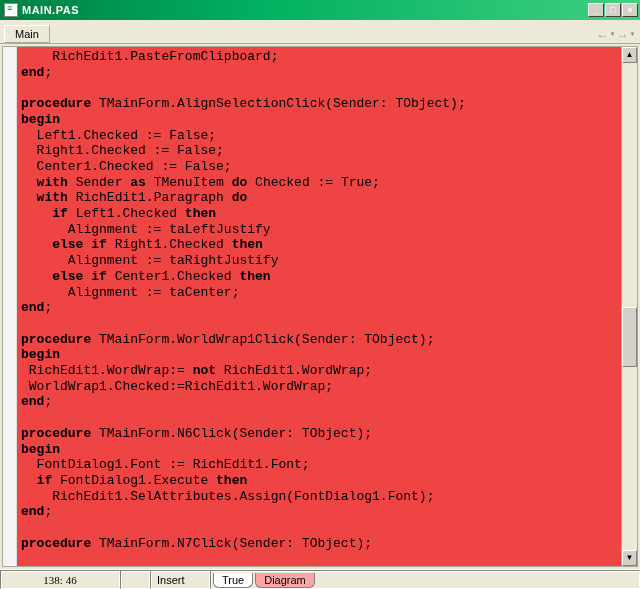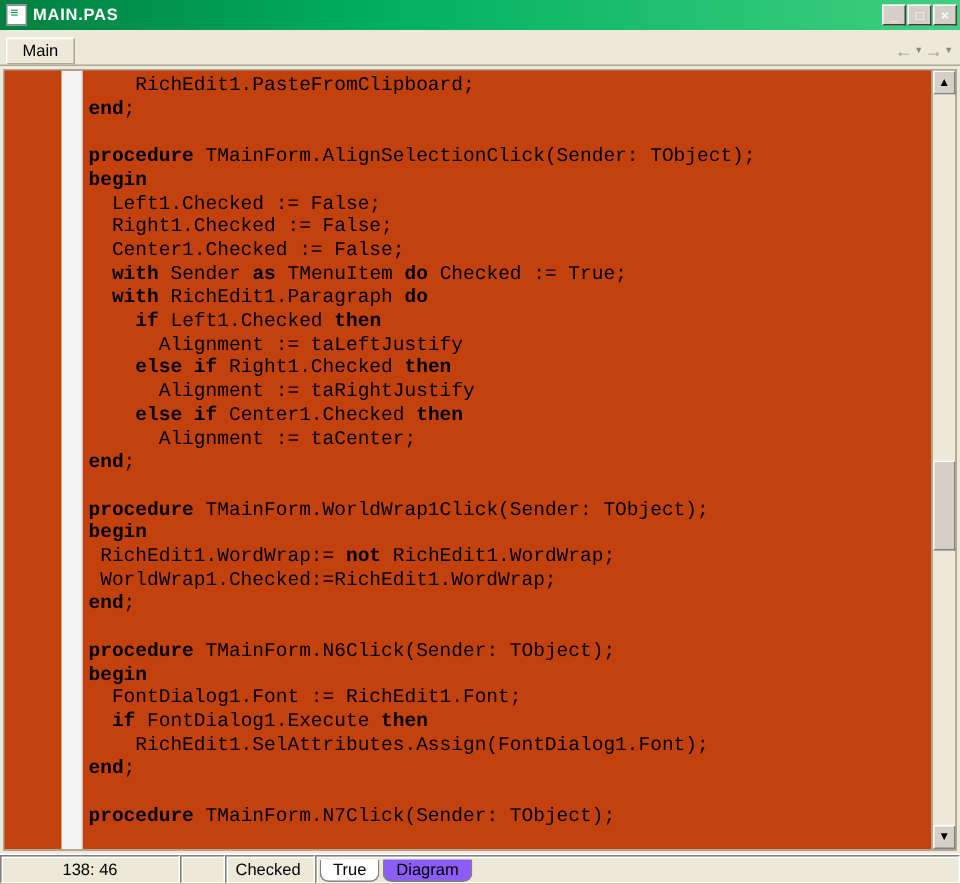--- a/index.html
+++ b/index.html
@@ -75,27 +75,26 @@
     width: 20px; height: 18px;
     display: flex; align-items: center; justify-content: center;
     color: #999;
     font-size: 12px;
     cursor: default;
   }
   .dropdown-tiny { font-size: 6px; color: #888; margin-left:1px; }
   
   .editor-wrap {
     flex: 1;
-    background: #c2410c;
+    background: #ef4444;
     border: 1px solid #aca899;
     margin: 2px;
     position: relative;
     overflow: hidden;
     display: flex;
-    padding-left: 38px;
   }
   .gutter {
     width: 14px;
     background: #f4f4f4;
     border-right: 1px solid #ddd;
   }
   .editor {
     flex: 1;
     overflow: auto;
     white-space: pre;
@@ -142,41 +141,41 @@
     border: 1px solid #808080;
     border-top-color: #808080;
     border-left-color:#808080;
     border-right-color:#fff;
     border-bottom-color:#fff;
     box-shadow: inset 1px 1px 0 #fff;
     padding: 2px 6px;
     font-size: 11px;
     display:flex; align-items:center;
   }
-  .status-cell.pos { width: 120px; justify-content:center; }
+  .status-cell.pos { width: 120px; justify-content:center;font-family:Liberation Serif, serif; }
   .status-cell.mod { width: 30px; }
   .status-cell.mode { width: 60px; }
   .status-cell.tabs { flex:1; padding:0; align-items:flex-end; }
   .bottab {
     display:inline-block;
     border: 1px solid #808080;
     border-top: none;
     border-radius: 0 0 6px 6px;
     padding: 1px 8px;
     margin-left: 2px;
     font-size: 11px;
     position: relative;
     top: 0;
     cursor: default;
   }
   .bottab.active {
     background: #fff;
   }
   .bottab.inactive {
-    background: #8b5cf6;
+    background: #fca5a5;
   }
 </style>
 </head>
 <body>
 
 <div class="titlebar">
   <span class="file-icon"></span>
   <span class="title">MAIN.PAS</span>
   <div class="winbtns">
     <div class="winbtn">_</div>
@@ -206,18 +205,18 @@
     <div class="scrolltrack">
       <div class="scrollthumb"></div>
     </div>
     <div class="scrollbtn">▼</div>
   </div>
 </div>
 
 <div class="statusbar">
   <div class="status-cell pos">138: 46</div>
   <div class="status-cell mod"></div>
-  <div class="status-cell mode">Checked</div>
+  <div class="status-cell mode">Insert</div>
   <div class="status-cell tabs">
     <span class="bottab active">True</span>
     <span class="bottab inactive">Diagram</span>
   </div>
 </div>
 
 </body></html>

